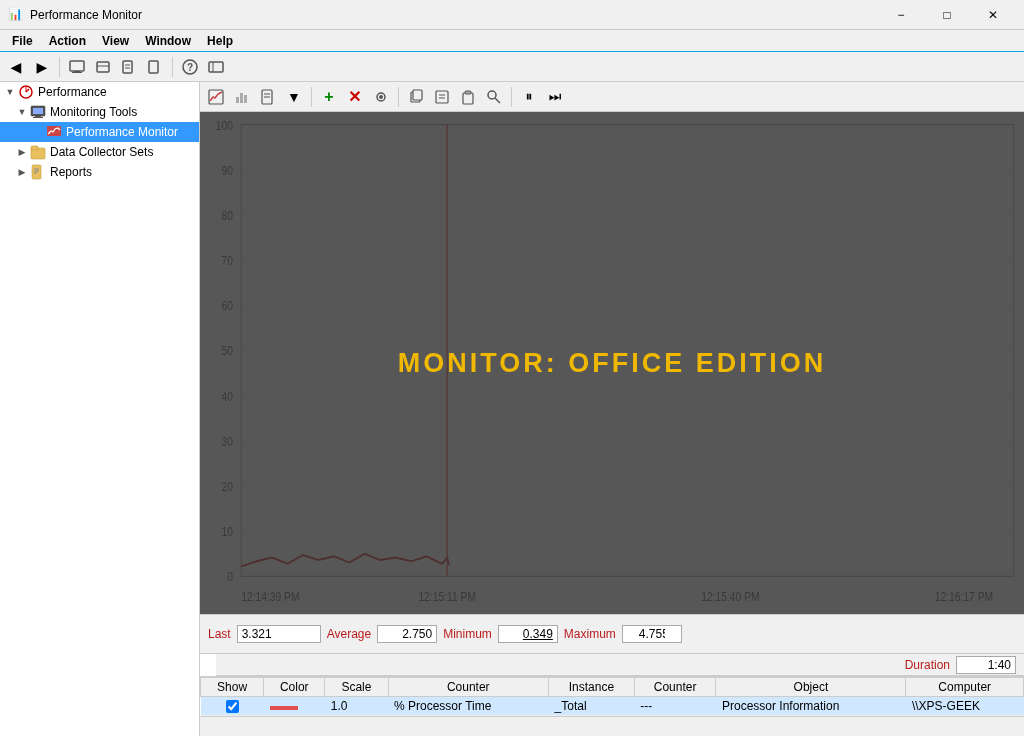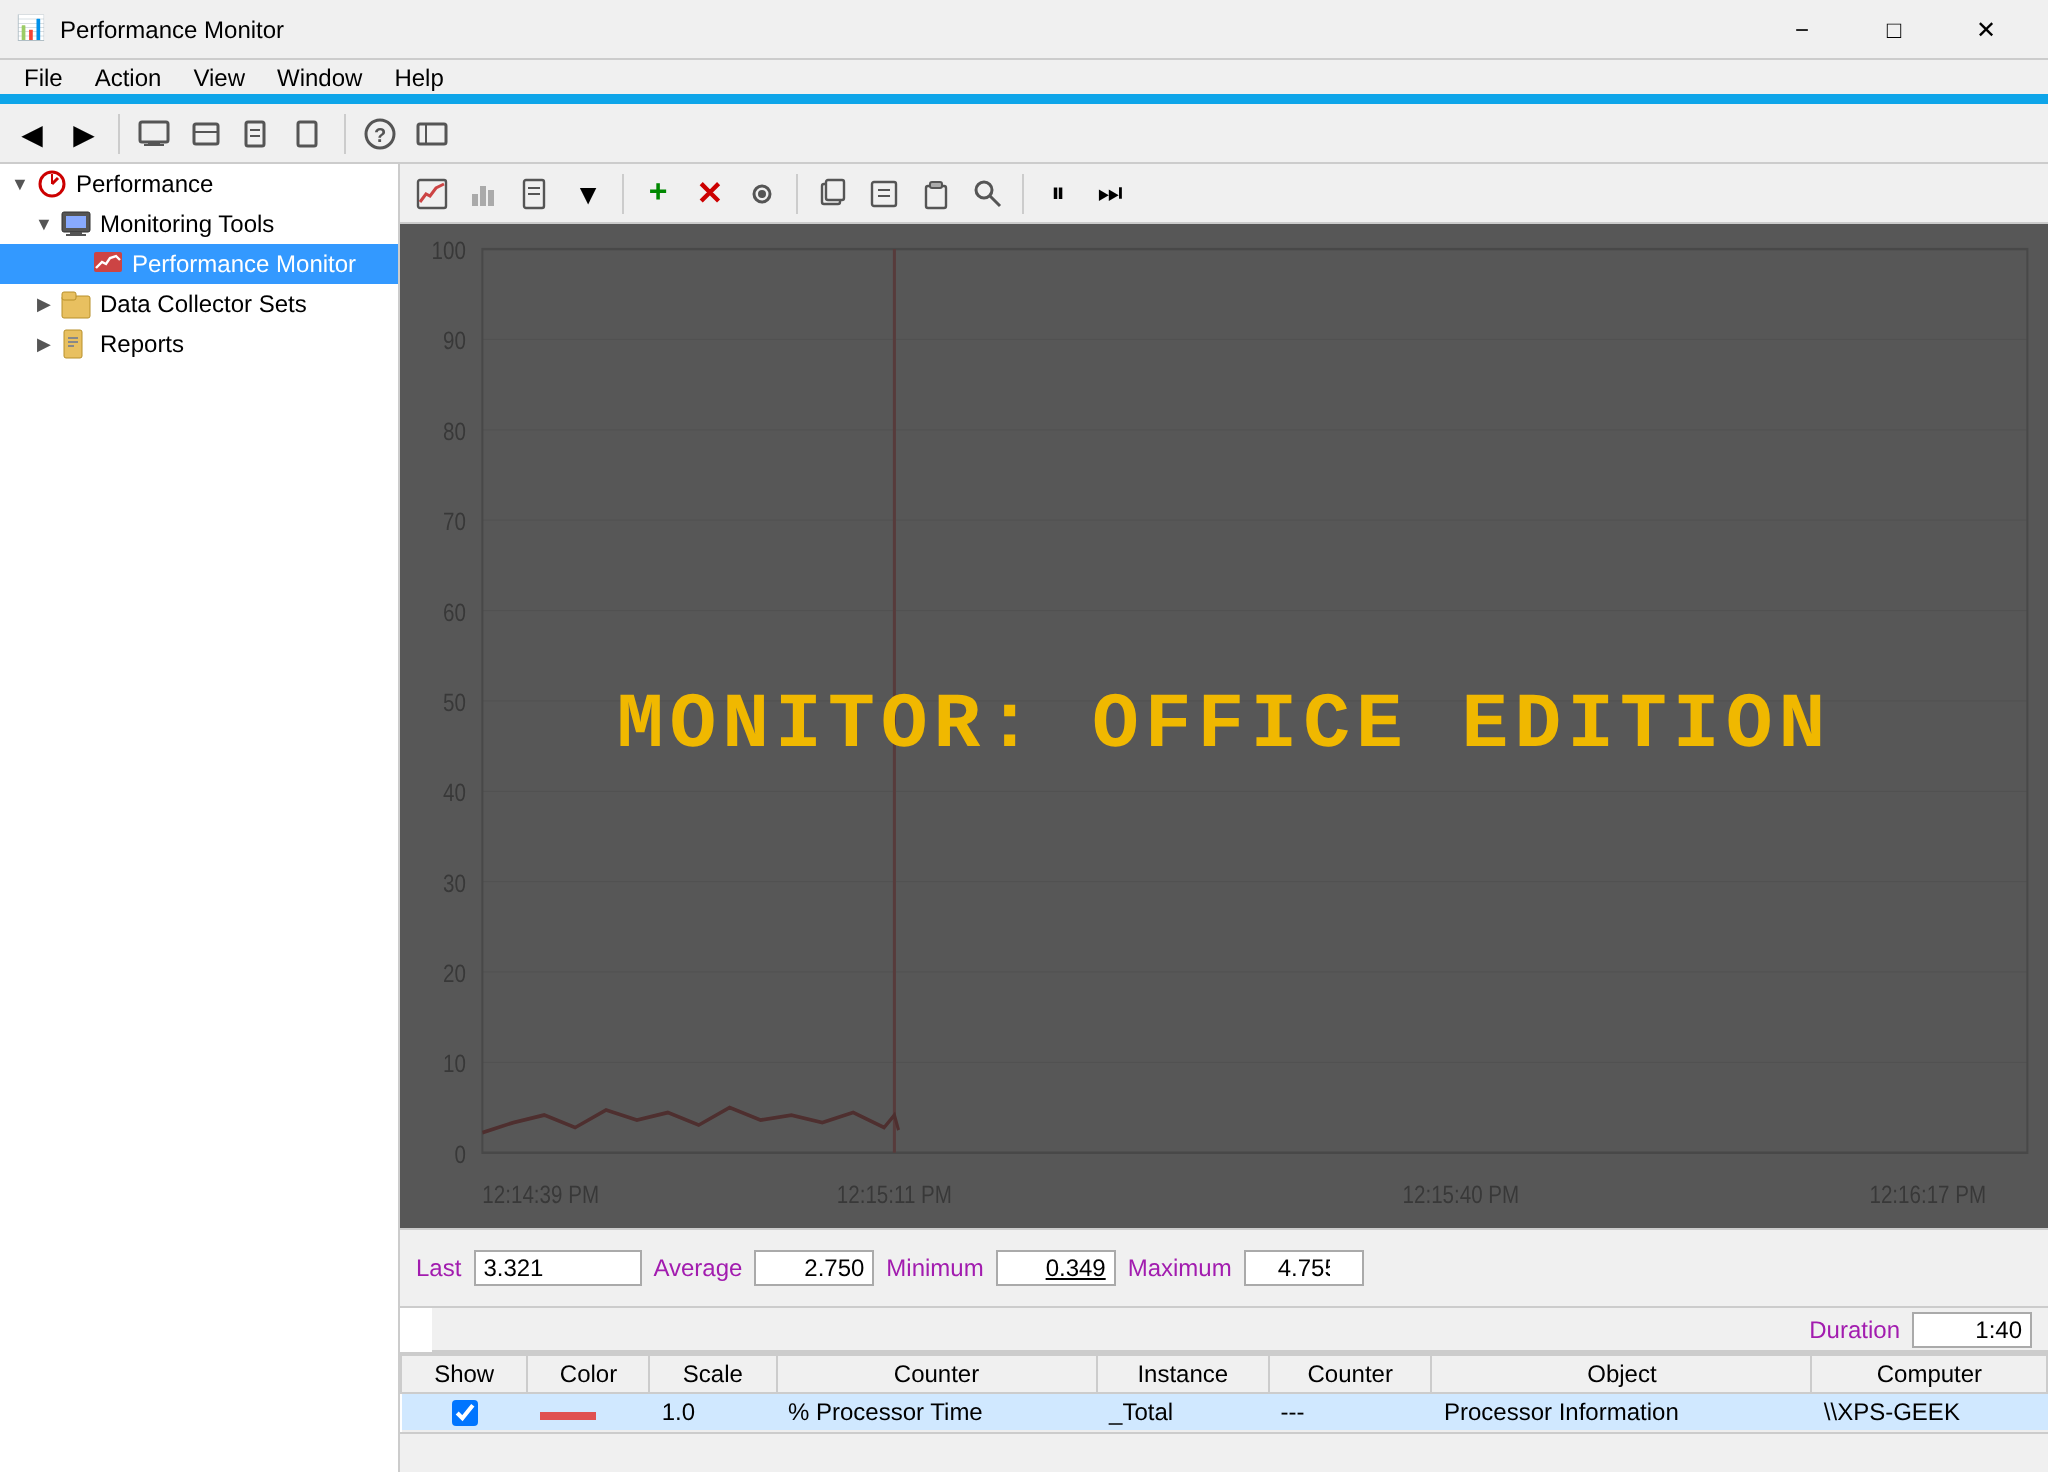--- a/index.html
+++ b/index.html
@@ -22,21 +22,22 @@
       cursor: pointer; font-size: 12px; display: flex; align-items: center; justify-content: center;
     }
 
     
     .menu-bar {
       background: #f0f0f0;
       height: 22px;
       display: flex;
       align-items: center;
       padding: 0 4px;
-      border-bottom: 5px solid #0ea5e9;
+      border-bottom: 1px solid #0ea5e9;
+      font-weight: bold;
     }
     .menu-item {
       padding: 2px 8px;
       cursor: pointer;
       font-size: 12px;
     }
 
     
     .toolbar {
       background: #f0f0f0;
@@ -132,25 +133,24 @@
     .overlay-subtitle {
       color: #e0e0e0;
       font-size: 18px;
       letter-spacing: 3px;
       text-transform: uppercase;
       margin-bottom: 8px;
       font-weight: 400;
     }
     .overlay-title {
       color: #f0b800;
-      font-size: 39px;
+      font-size: 27px;
       letter-spacing: 3px;
       text-transform: uppercase;
       font-weight: 700;
-      font-family: Liberation Mono, monospace;
     }
 
     
     .chart-svg {
       width: 100%;
       height: 100%;
     }
 
     
     .stats-bar {
@@ -158,21 +158,21 @@
       height: 40px;
       display: flex;
       align-items: center;
       padding: 0 8px;
       gap: 6px;
       border-top: 1px solid #ccc;
       border-bottom: 1px solid #ccc;
       font-size: 12px;
       flex-wrap: nowrap;
     }
-    .stat-label { color: #a21caf; }
+    .stat-label { color: #b91c1c; }
     .stat-value {
       border: 1px solid #aaa;
       background: white;
       padding: 1px 4px;
       min-width: 55px;
       text-align: right;
       font-size: 12px;
     }
 
     

